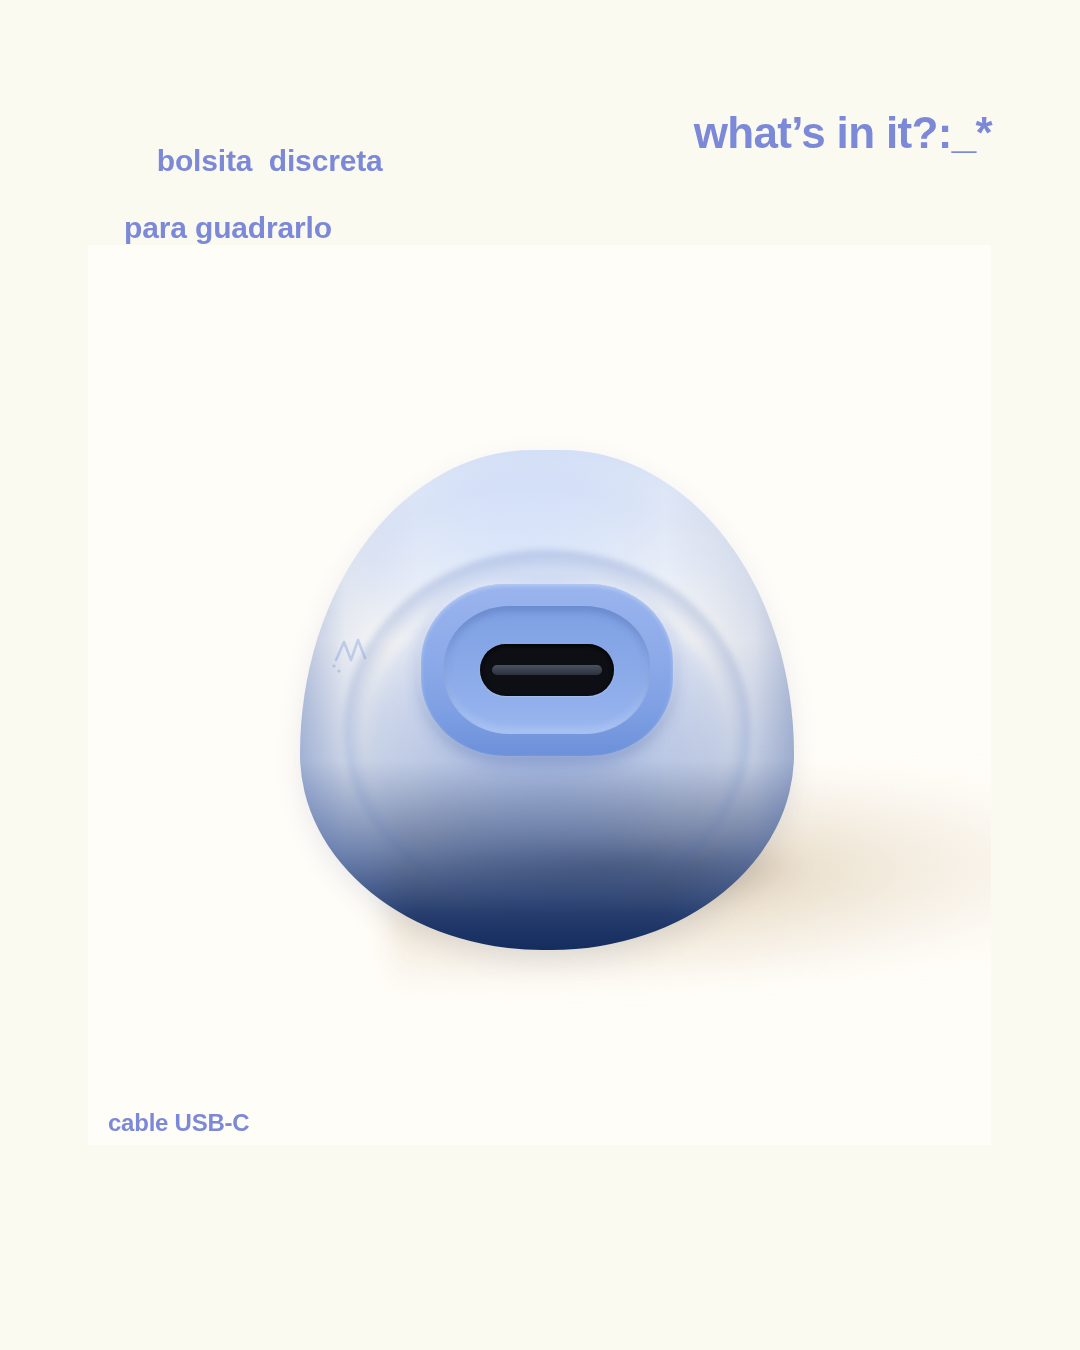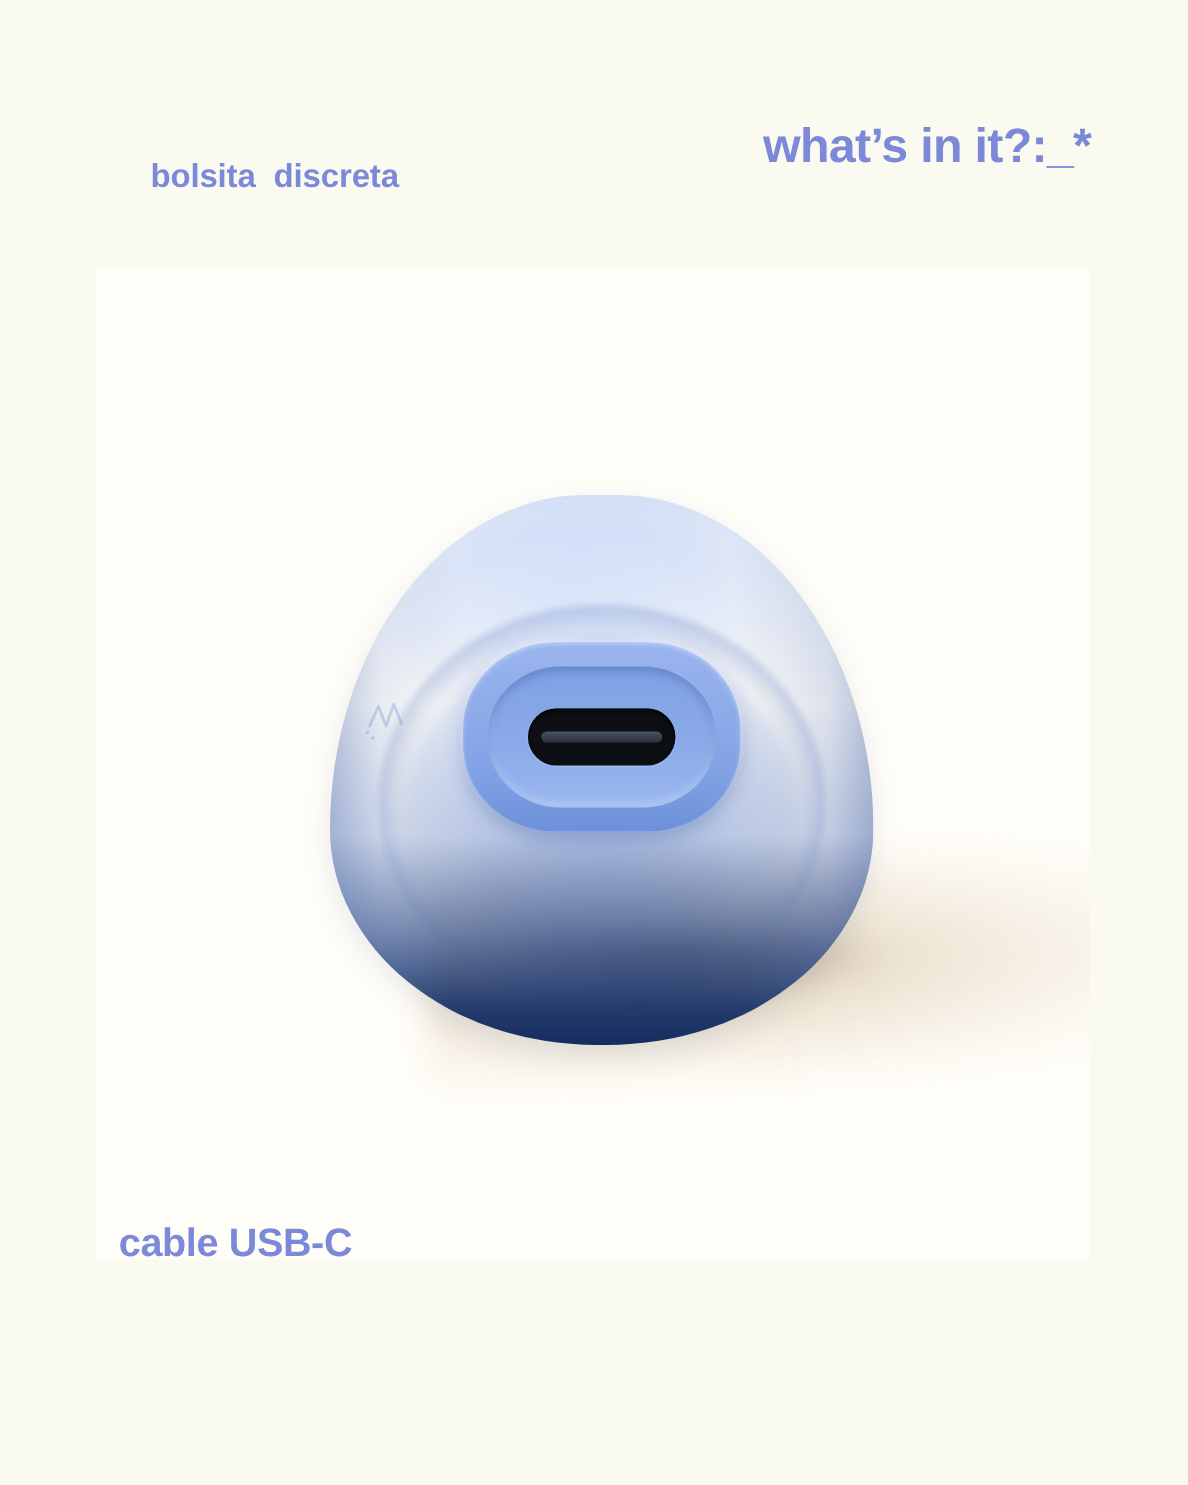--- a/index.html
+++ b/index.html
@@ -221,21 +221,21 @@
   .label {
     position: absolute;
     color: #7c89d8;
     font-weight: 700;
     letter-spacing: -0.01em;
     white-space: pre;
     line-height: 1.12;
   }
 
   .kicker {
-    left: 104px;
+    left: 124px;
     top: 110px;
     font-size: 30px;
     letter-spacing: -0.005em;
   }
   .kicker .line2 { display: block; }
 
   .headline {
     right: 88px;
     top: 108px;
     font-size: 44px;
@@ -245,36 +245,37 @@
 
   .label-product {
     right: 88px;
     top: 358px;
     font-size: 30px;
   }
 
   .label-cable {
     left: 108px;
     top: 1110px;
-    font-size: 36px;
+    font-size: 24px;
   }
 
   .label-manual {
     right: 88px;
     top: 1196px;
     font-size: 32px;
   }
 </style>
 </head>
 <body>
 
 <div class="page">
 
   <div class="label kicker">
     <span>bolsita  discreta</span>
+    <span class="line2">para guadrarlo</span>
   </div>
 
   <div class="label headline">what’s in it?:_*</div>
 
   <div class="product-panel">
 
     <div class="cast-shadow"></div>
     <div class="contact-shadow"></div>
 
     <div class="device-wrap">

